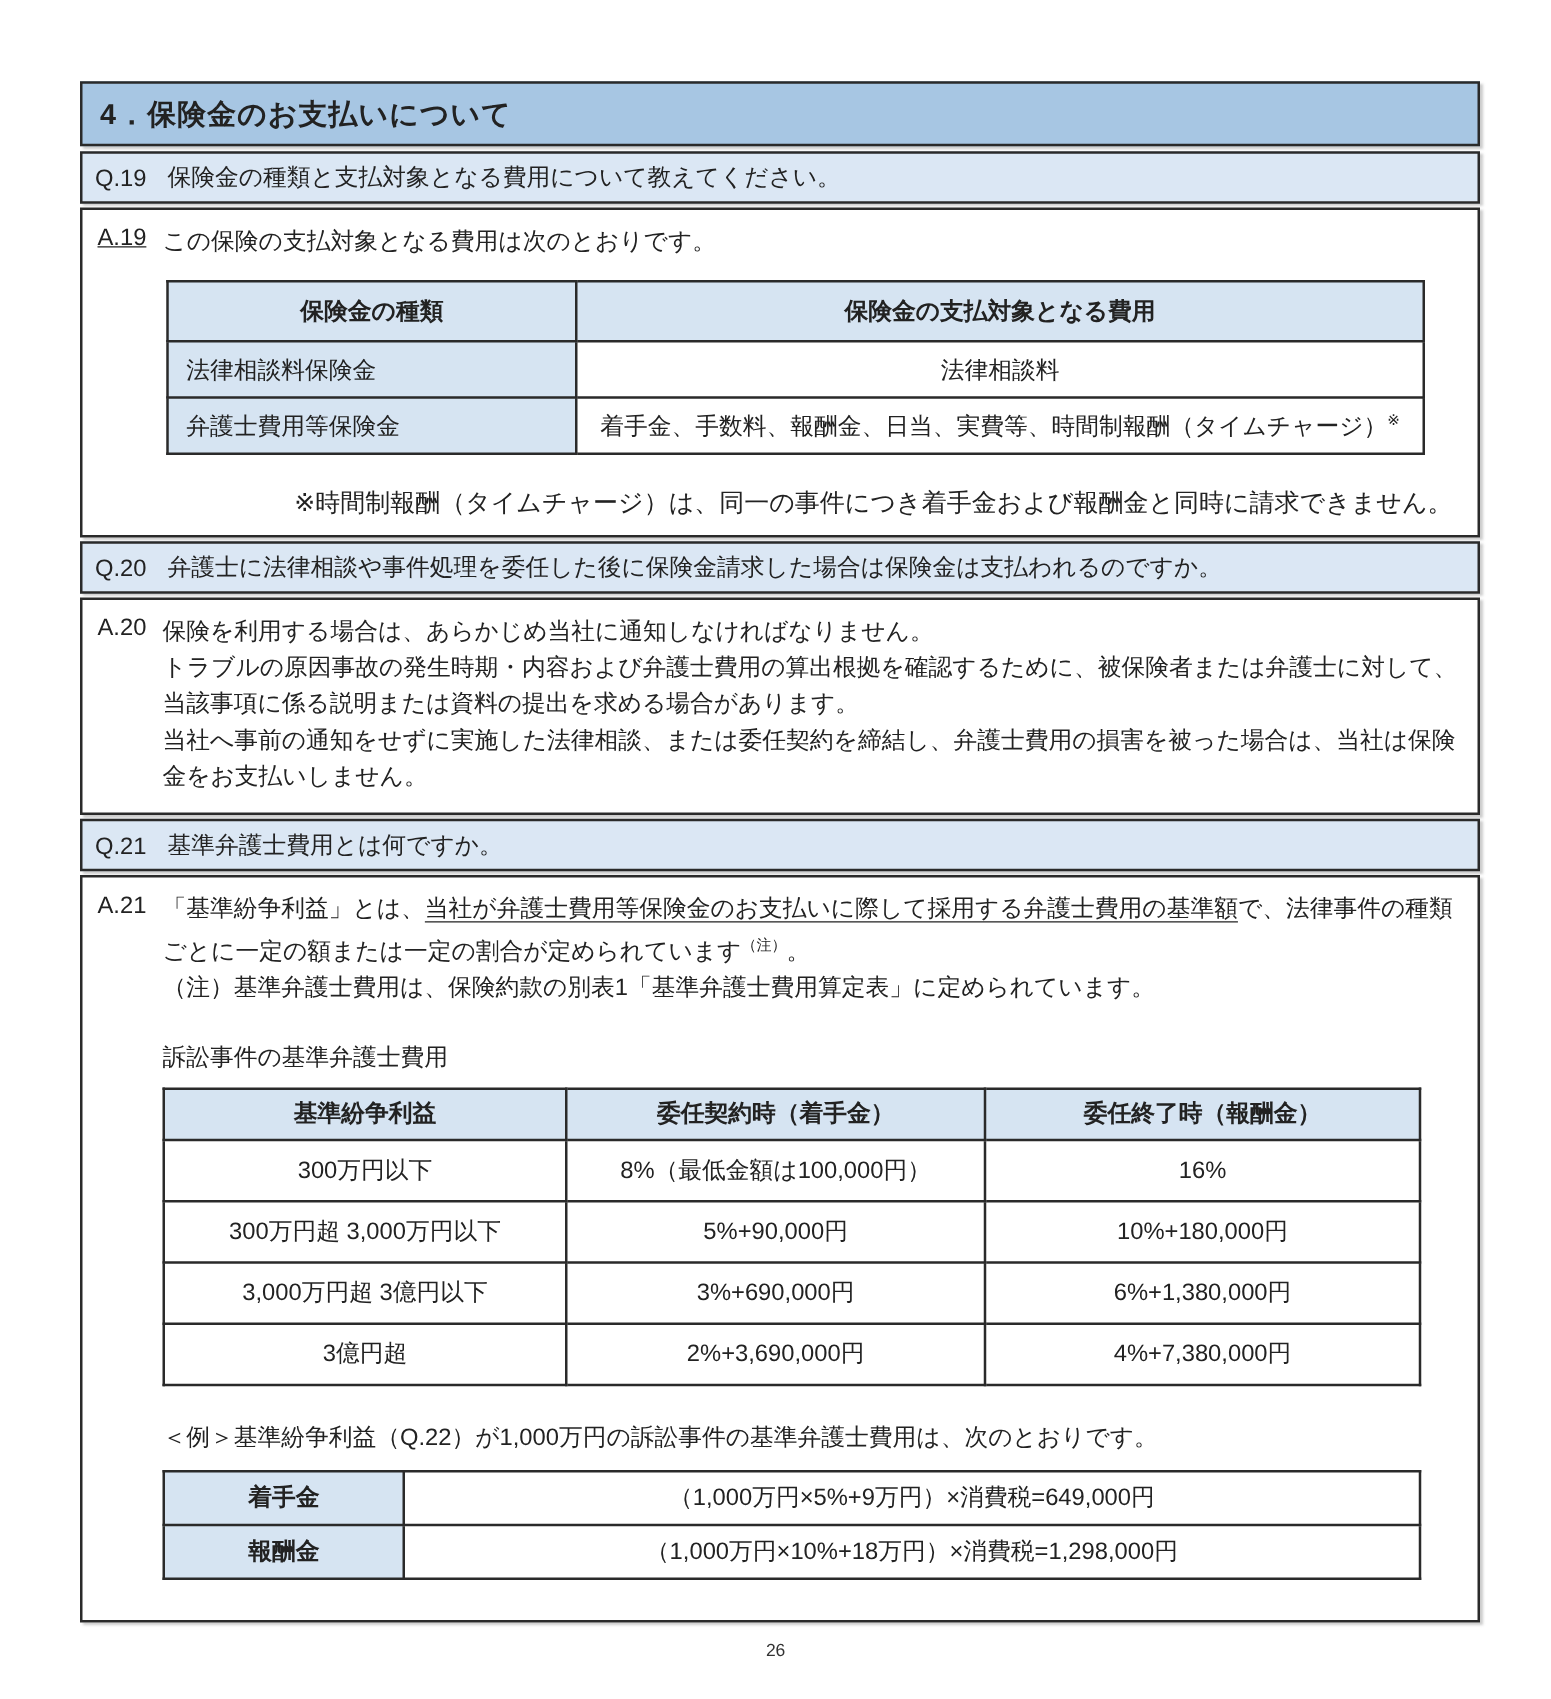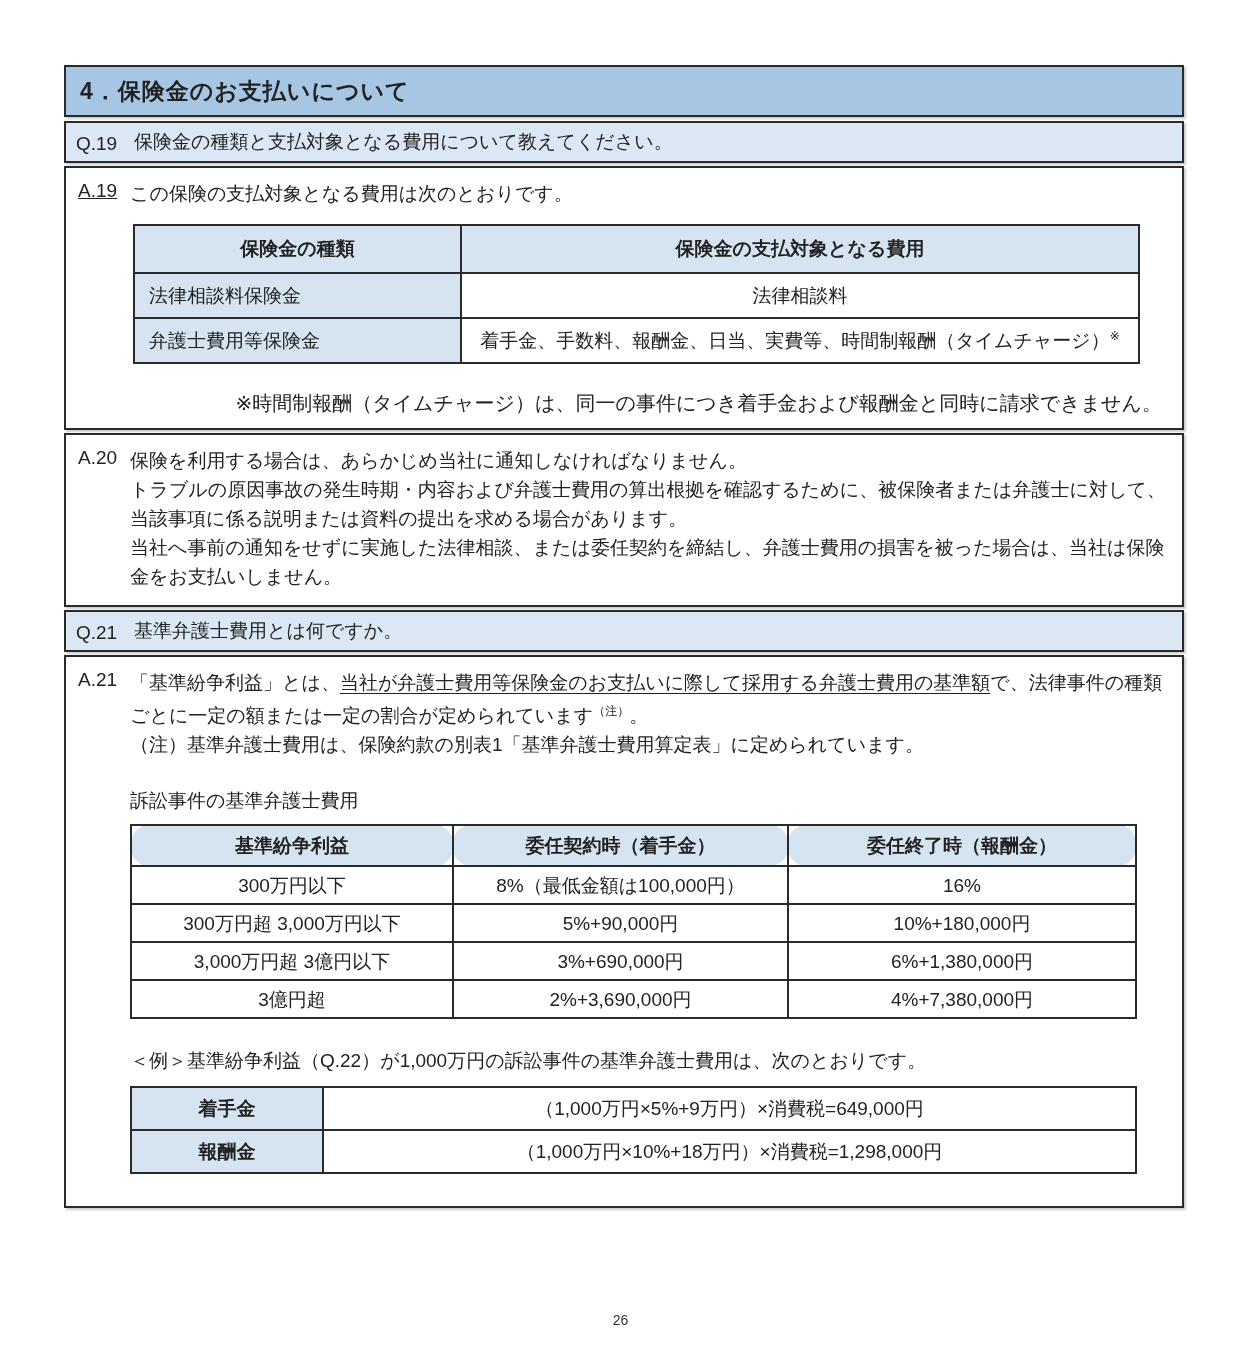--- a/index.html
+++ b/index.html
@@ -69,22 +69,22 @@
   th { background:#d6e4f2; font-weight:bold; }
   .cell-blue { background:#d6e4f2; }
 
   .tbl-benefit { margin:16px 0 0 61px; }
   .tbl-benefit th { height:48px; }
   .tbl-benefit td { height:45px; }
   .tbl-benefit .col1 { width:327px; }
   .tbl-benefit td.col1 { text-align:left; padding-left:14px; }
 
   .tbl-fees { margin-top:6px; }
-  .tbl-fees th { height:41px;border-radius:18px; }
-  .tbl-fees td { height:38px;border-radius:11px; }
+  .tbl-fees th { height:41px; }
+  .tbl-fees td { height:49px;border-radius:11px; }
   .tbl-fees .fcol1 { width:322px; }
   .tbl-fees .fcol2 { width:335px; }
 
   .tbl-example { margin-top:8px; }
   .tbl-example td { height:43px; }
   .tbl-example .ecol1 { width:192px; font-weight:bold; }
 
   .ref-sup { font-size:12px; vertical-align:super; }
 
   .footnote {
@@ -150,20 +150,24 @@
         <tr>
           <td class="col1 cell-blue">弁護士費用等保険金</td>
           <td><span>着手金、手数料、報酬金、日当、実費等、時間制報酬（タイムチャージ）</span><span class="ref-sup">※</span></td>
         </tr>
       </tbody>
         </table>
 
       <div class="footnote">※時間制報酬（タイムチャージ）は、同一の事件につき着手金および報酬金と同時に請求できません。</div>
     </div>
 
+    <div class="q-box">
+      <span class="q-label">Q.20</span>
+      <span>弁護士に法律相談や事件処理を委任した後に保険金請求した場合は保険金は支払われるのですか。</span>
+    </div>
 
     <div class="a-box">
       <div class="a-row">
         <span class="a-label" style="padding-left:6px;">A.20</span>
         <div class="a-text">
           <div>保険を利用する場合は、あらかじめ当社に通知しなければなりません。</div>
           <div>トラブルの原因事故の発生時期・内容および弁護士費用の算出根拠を確認するために、被保険者または弁護士に対して、当該事項に係る説明または資料の提出を求める場合があります。</div>
           <div>当社へ事前の通知をせずに実施した法律相談、または委任契約を締結し、弁護士費用の損害を被った場合は、当社は保険金をお支払いしません。</div>
         </div>
       </div>

